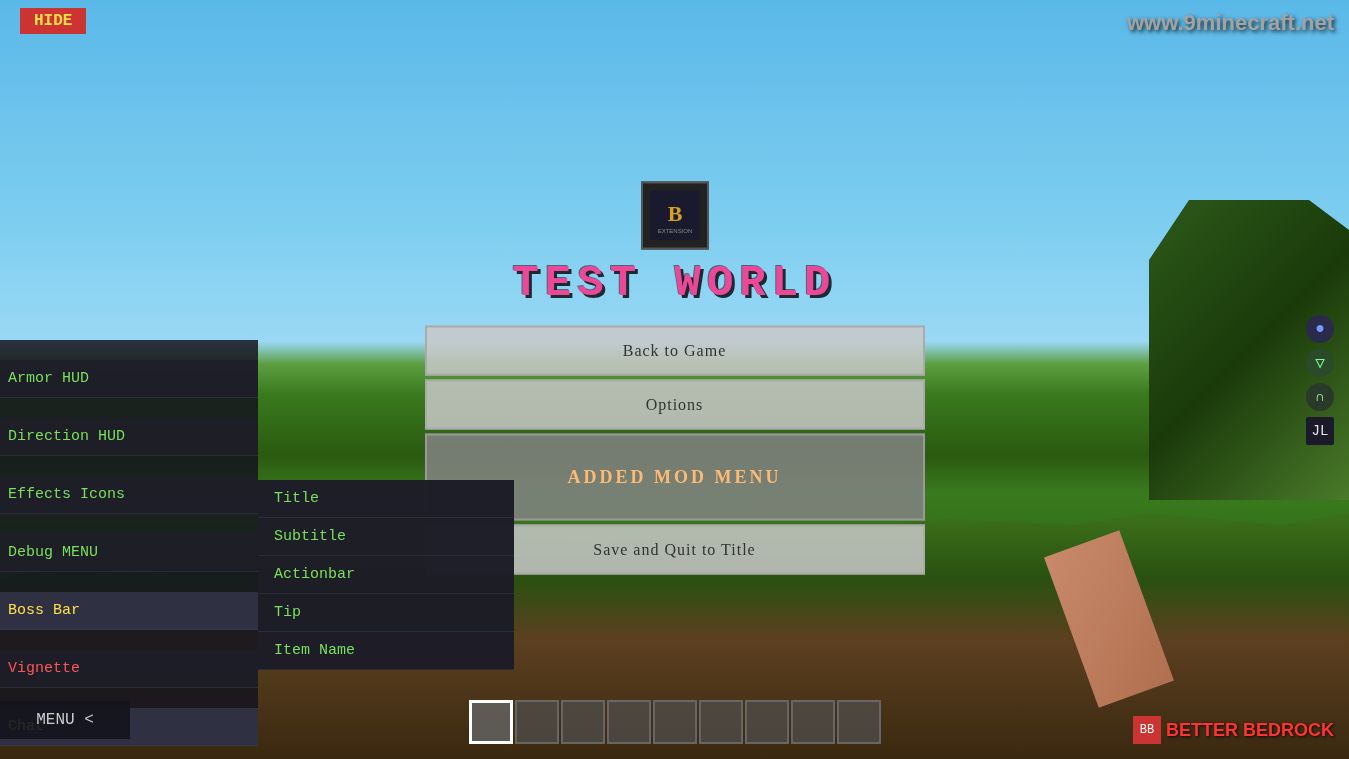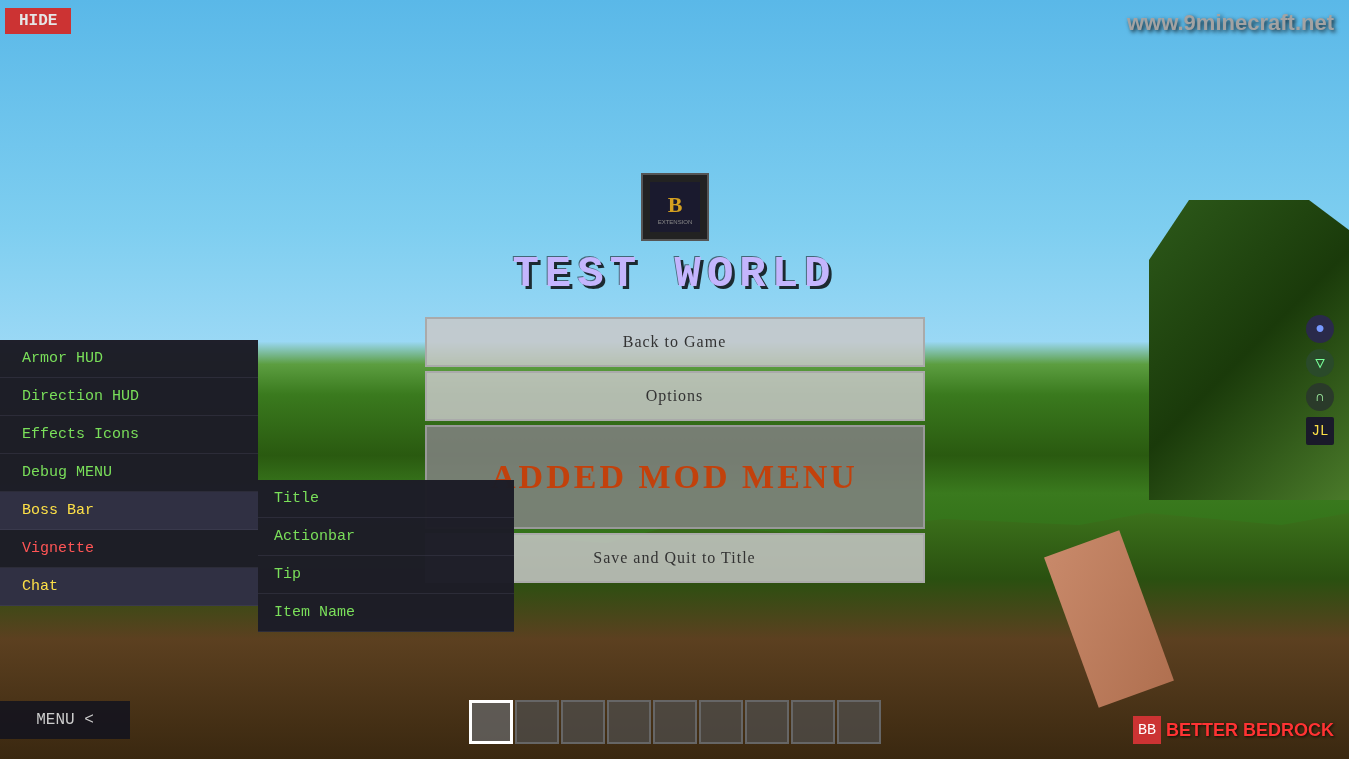--- a/index.html
+++ b/index.html
@@ -62,23 +62,23 @@
       font-weight: bold;
       font-family: Arial, sans-serif;
       text-shadow: 2px 2px 4px rgba(0,0,0,0.8);
       z-index: 100;
     }
 
     
     #hide-btn {
       position: absolute;
       top: 8px;
-      left: 5px;
+      left: 20px;
       background: #cc3333;
-      color: #e5e5e5;
+      color: #fde047;
       font-size: 16px;
       font-weight: bold;
       padding: 4px 14px;
       cursor: pointer;
       z-index: 100;
       border: none;
       font-family: 'Courier New', monospace;
     }
 
     
@@ -106,21 +106,21 @@
       margin-bottom: 8px;
     }
 
     #logo-icon svg {
       width: 50px;
       height: 50px;
     }
 
     
     #world-title {
-      color: #c4b5fd;
+      color: #ec4899;
       font-size: 44px;
       font-weight: bold;
       letter-spacing: 6px;
       text-shadow: 3px 3px 0px rgba(0,0,0,0.8), -1px -1px 0px rgba(0,0,0,0.5);
       margin-bottom: 18px;
       font-family: 'Courier New', monospace;
     }
 
     
     .menu-btn {
@@ -133,46 +133,47 @@
       font-family: Liberation Serif, serif;
       text-align: center;
       cursor: pointer;
       border: 2px solid #aaa;
       letter-spacing: 1px;
     }
 
     
     #mod-menu-btn {
       background: rgba(130, 130, 130, 0.85);
-      color: #c2410c;
-      font-size: 34px;
+      color: #fdba74;
+      font-size: 18px;
       font-weight: bold;
       letter-spacing: 3px;
       border: 2px solid #999;
       padding: 31px 10px;
     }
 
     
     #left-sidebar {
       position: absolute;
       left: 0;
       top: 340px;
       width: 258px;
       z-index: 60;
       background: rgba(20, 20, 30, 0.85);
     }
 
     .sidebar-item {
-      padding: 10px 22px;
+      padding: 10px 8px;
       font-size: 15px;
       font-family: 'Courier New', monospace;
       cursor: pointer;
       color: #7adf5a;
       background: rgba(30, 30, 40, 0.9);
       border-bottom: 1px solid rgba(80, 80, 100, 0.3);
+      margin-top: 20px;
     }
 
     .sidebar-item.red {
       color: #ff5555;
     }
 
     .sidebar-item.selected {
       background: rgba(50, 50, 70, 0.95);
       color: #fde047;
     }
@@ -270,21 +271,21 @@
       z-index: 100;
     }
 
     #better-bedrock-icon {
       width: 28px;
       height: 28px;
       background: #cc3333;
       display: flex;
       align-items: center;
       justify-content: center;
-      font-size: 15px;
+      font-size: 12px;
       color: white;
     }
 
     #better-bedrock-text {
       color: #ff3333;
       font-size: 18px;
       font-weight: bold;
       font-family: Arial, sans-serif;
       text-shadow: 1px 1px 3px rgba(0,0,0,0.8);
     }
@@ -337,20 +338,21 @@
   <div class="sidebar-item">Direction HUD</div>
   <div class="sidebar-item">Effects Icons</div>
   <div class="sidebar-item">Debug MENU</div>
   <div class="sidebar-item selected">Boss Bar</div>
   <div class="sidebar-item red">Vignette</div>
   <div class="sidebar-item selected">Chat</div>
 </div>
 
 <div id="second-sidebar">
   <div class="second-sidebar-item">Title</div>
+  <div class="second-sidebar-item">Subtitle</div>
   <div class="second-sidebar-item">Actionbar</div>
   <div class="second-sidebar-item">Tip</div>
   <div class="second-sidebar-item">Item Name</div>
 </div>
 
 <button id="menu-back">MENU &lt;</button>
 
 <div id="hotbar">
   <div class="hotbar-slot selected"></div>
   <div class="hotbar-slot"></div>
@@ -360,19 +362,19 @@
   <div class="hotbar-slot"></div>
   <div class="hotbar-slot"></div>
   <div class="hotbar-slot"></div>
   <div class="hotbar-slot"></div>
 </div>
 
 <div id="right-hud">
   <div class="hud-icon" style="background:#2a2a4a; color:#7799ff; font-size:16px;">●</div>
   <div class="hud-icon" style="background:#2a4a2a; color:#77ff99; font-size:16px;">▽</div>
   <div class="hud-icon" style="background:#2a3a2a; color:#aaffaa; font-size:14px;">∩</div>
-  <div class="hud-icon" style="background:#1a1a2a; color:#fde047; font-size:14px; border-radius:2px;">JL</div>
+  <div class="hud-icon" style="background:#1a1a2a; color:#e5e5e5; font-size:14px; border-radius:2px;">JL</div>
 </div>
 
 <div id="better-bedrock">
   <div id="better-bedrock-icon">BB</div>
   <div id="better-bedrock-text">BETTER BEDROCK</div>
 </div>
 
 </body></html>

